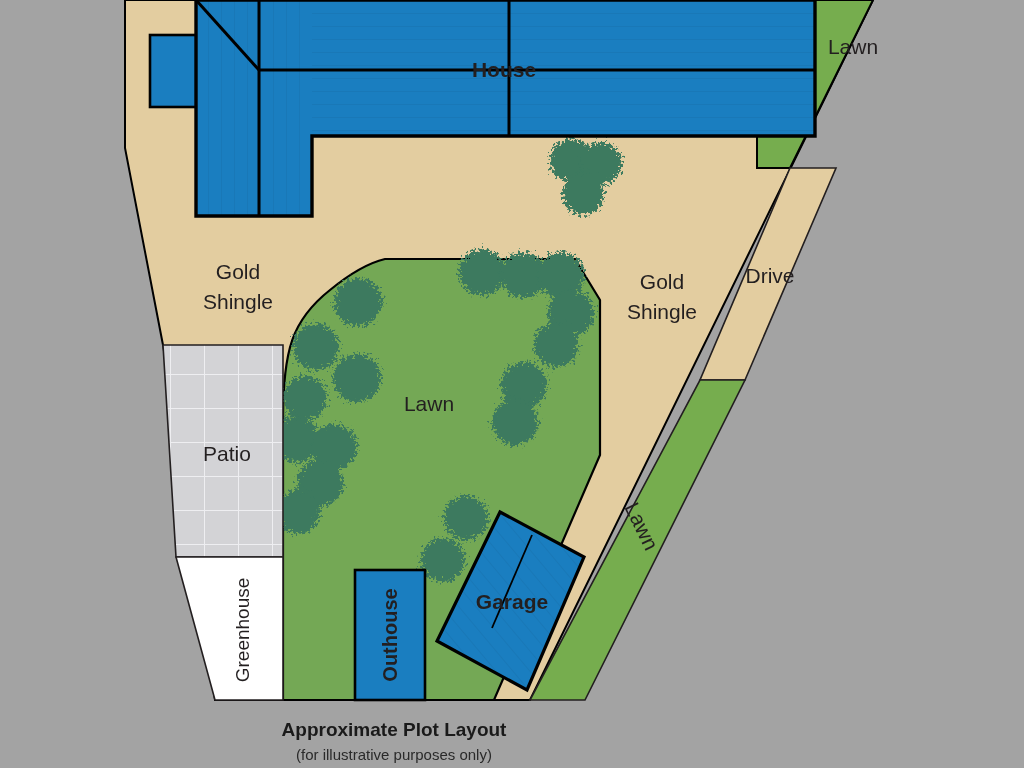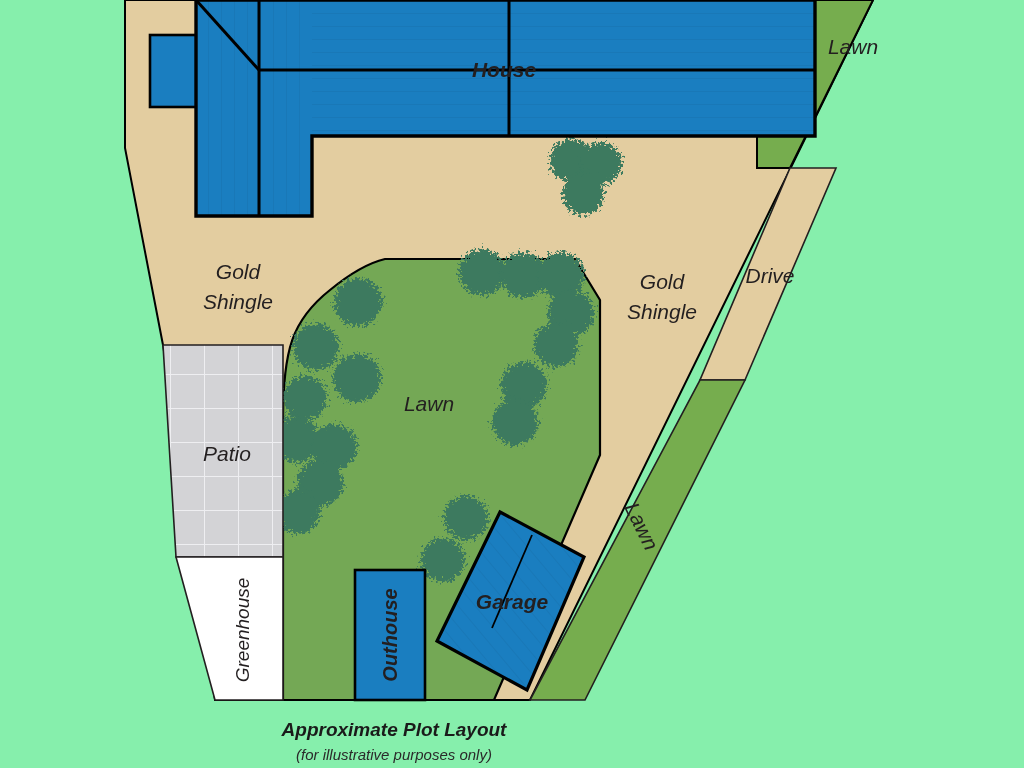--- a/index.html
+++ b/index.html
@@ -11,22 +11,21 @@
     height: 768px;
     overflow: hidden;
   }
   body {
     font-family: "Liberation Sans", sans-serif;
   }
   #plot-wrap {
     position: relative;
     width: 1024px;
     height: 768px;
-    background: #86efac;
-    font-style: italic;
+    background: #a3a3a3;
   }
   svg#plot-svg {
     display: block;
     width: 1024px;
     height: 768px;
   }
   .area-label {
     font-family: "Liberation Sans", sans-serif;
     font-size: 21px;
     fill: #231f20;

